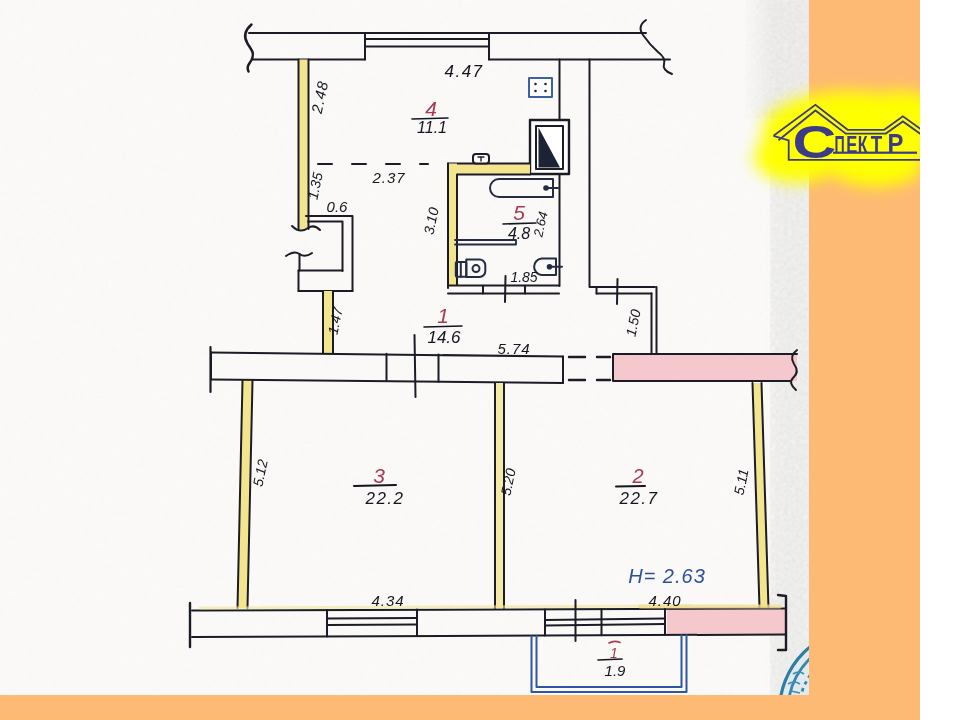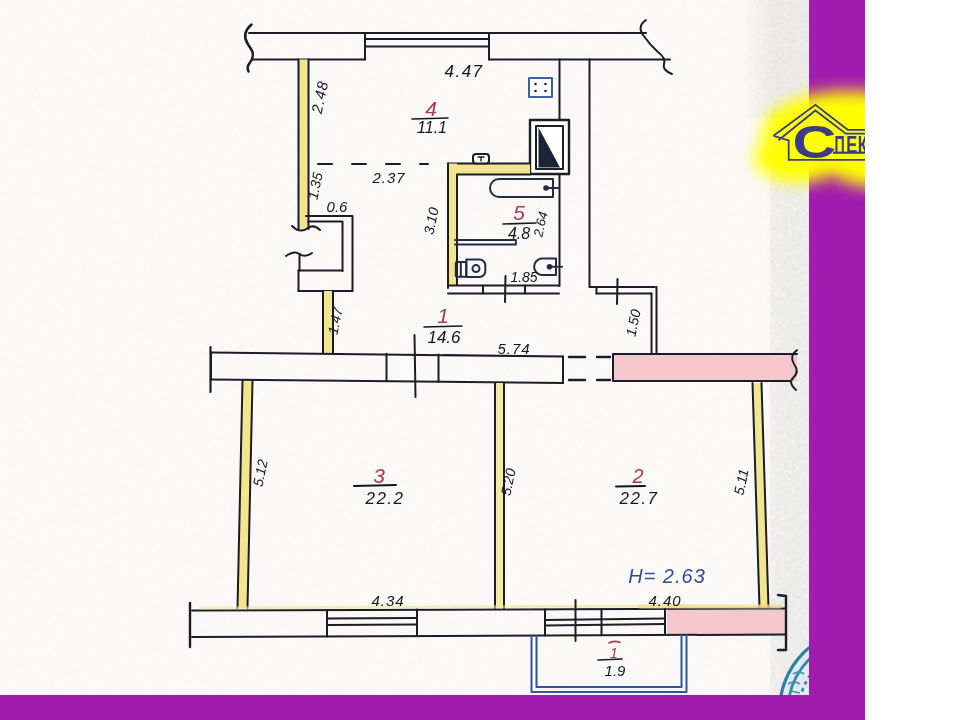--- a/index.html
+++ b/index.html
@@ -1,17 +1,17 @@
 <!DOCTYPE html>
 <html><head>
 <meta charset="utf-8">
 <style>
   html,body{margin:0;padding:0;background:#ffffff;}
-  #page{position:relative;width:827px;height:720px;overflow:hidden;background:#a21caf;
-        font-family:"Liberation Sans", sans-serif;padding-left:38px;}
+  #page{position:relative;width:920px;height:720px;overflow:hidden;background:#fdba74;
+        font-family:"Liberation Sans", sans-serif;}
   svg{position:absolute;left:0;top:0;}
   text{font-family:"Liberation Sans", sans-serif;}
 </style>
 </head>
 <body>
 <div id="page">
 <svg width="960" height="720" viewBox="0 0 960 720">
 <defs>
   <filter id="paper" x="0" y="0" width="100%" height="100%">
     <feTurbulence type="fractalNoise" baseFrequency="0.25" numOctaves="3" seed="7"></feTurbulence>

